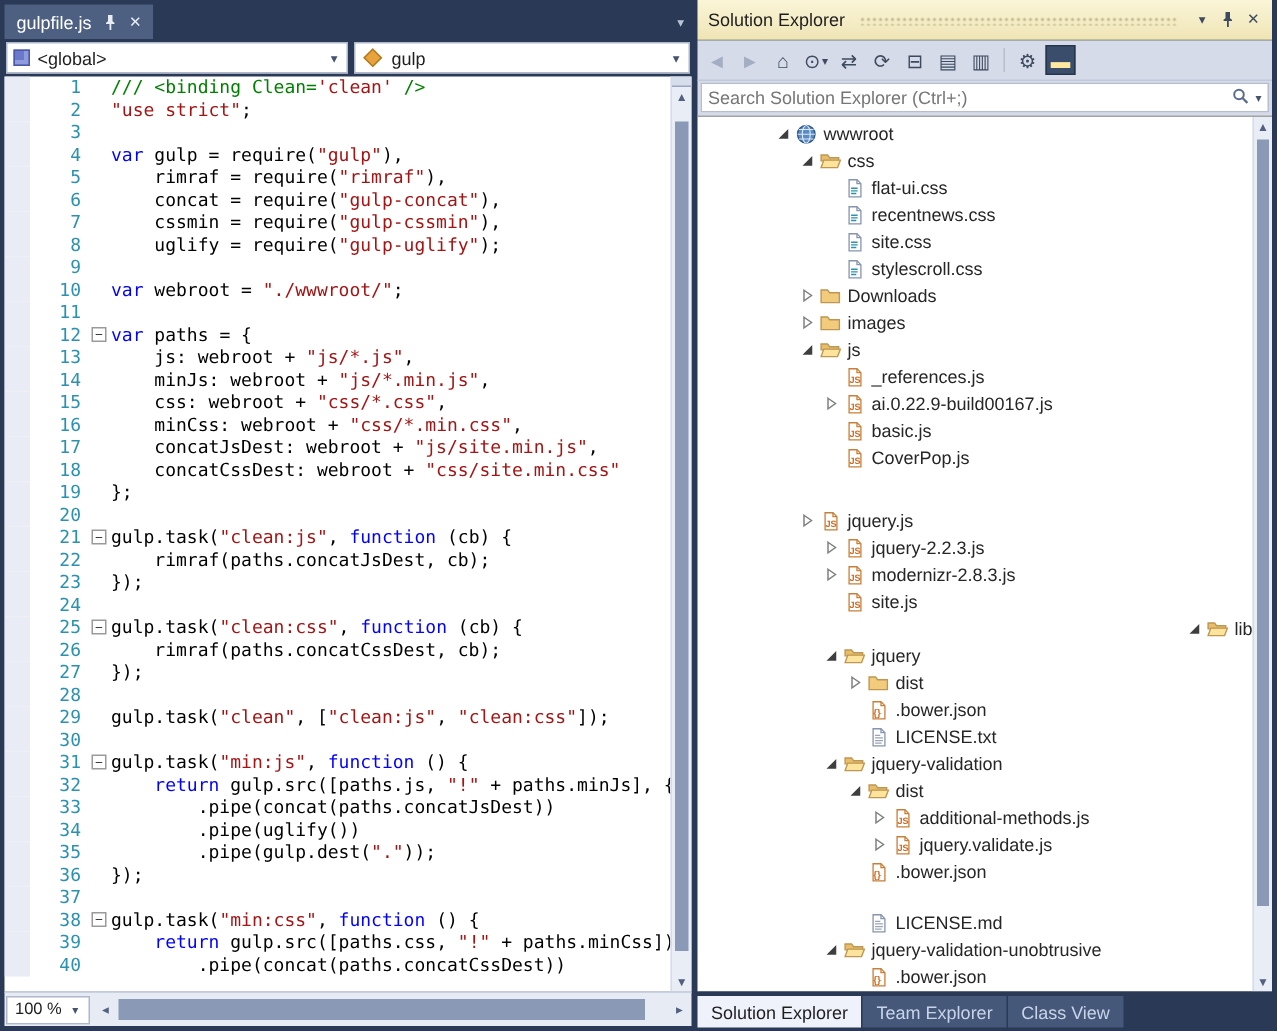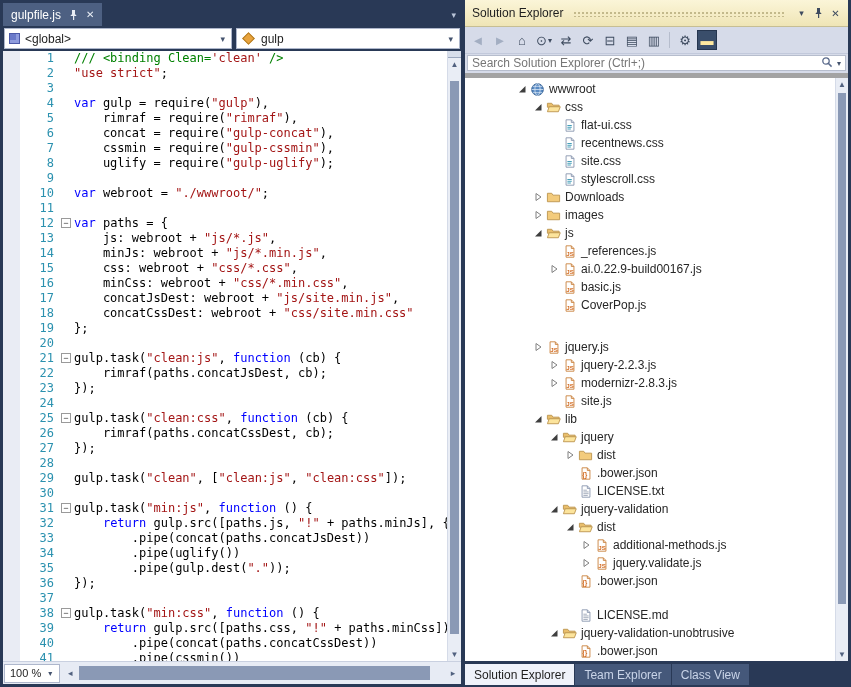--- a/index.html
+++ b/index.html
@@ -51,21 +51,21 @@
   .se-title{height:27px;background:linear-gradient(#FBF5D8,#EFE5B6);display:flex;align-items:center;padding:0 4px 0 7px;color:#1E1E1E;border-bottom:1px solid #C6BE94;}
   .grip-dots{flex:1;height:6px;margin:2px 8px 0 10px;background-image:radial-gradient(#C3B98B 1px,transparent 1.1px);background-size:4px 4px;}
   .ttl-btn{min-width:17px;height:18px;display:flex;align-items:center;justify-content:center;color:#3E4B5F;font-size:10px;}
   .ttl-btn.chev{font-size:9px;}
   .se-toolbar{height:27px;background:#D6DBE9;display:flex;align-items:center;gap:2px;padding:0 3px;border-bottom:1px solid #C2C9DB;}
   .tb-btn{min-width:20px;height:20px;display:flex;align-items:center;justify-content:center;font-size:13px;color:#3E4B5F;}
   .tb-btn.muted{color:#A3AEC2;}
   .tb-btn.active{background:#3A4E6B;color:#FFE9A0;border:1px solid #26364F;}
   .tb-chev{font-size:8px;margin-left:1px;}
   .tb-sep{width:1px;height:16px;background:#B6BDCD;margin:0 3px;}
-  .se-search{height:24px;background:#D6DBE9;display:flex;border-bottom:5px solid #a3a3a3;}
+  .se-search{height:24px;background:#D6DBE9;display:flex;border-bottom:1px solid #a3a3a3;}
   .search-wrap{flex:1;margin:1px 2px 2px 2px;background:#fff;border:1px solid #B6BDCD;display:flex;align-items:center;padding:0 4px;gap:4px;}
   .search-input{flex:1;border:none;outline:none;font-family:"Liberation Sans",sans-serif;font-size:12px;color:#1E1E1E;min-width:0;}
   .search-input::placeholder{color:#767676;}
   .search-chev{color:#44536E;font-size:8px;}
   .se-tree{flex:1;background:#fff;display:flex;overflow:hidden;}
   .tree-rows{flex:1;overflow:hidden;padding-top:2px;}
   .trow{height:18px;display:flex;align-items:center;white-space:nowrap;color:#262626;}
   .arrow{width:14px;flex:none;display:flex;justify-content:center;align-items:center;}
   .fic{width:17px;height:16px;flex:none;display:flex;align-items:center;justify-content:center;margin-right:3px;}
   .fic svg,.arrow svg{display:block;}
@@ -352,26 +352,20 @@
             <span class="ln">39</span>
             <span class="outline"></span>
             <span class="codetext"><span class="tok-pln">    </span><span class="tok-kw">return</span><span class="tok-pln"> gulp.src([paths.css, </span><span class="tok-str">"!"</span><span class="tok-pln"> + paths.minCss])</span></span>
           </div>
           <div class="line">
             <span class="bp"></span>
             <span class="ln">40</span>
             <span class="outline"></span>
             <span class="codetext"><span class="tok-pln">        .pipe(concat(paths.concatCssDest))</span></span>
           </div>
-          <div class="line">
-            <span class="bp"></span>
-            <span class="ln">41</span>
-            <span class="outline"></span>
-            <span class="codetext"><span class="tok-pln">        .pipe(cssmin())</span></span>
-          </div>
         </div>
       <div class="vscroll">
         <div class="sb-grip"></div>
         <div class="sb-btn">▲</div>
         <div class="sb-track">
           <div class="sb-thumb" style="top:10px;bottom:14px;"></div>
         </div>
         <div class="sb-btn">▼</div>
       </div>
     </div>
@@ -666,21 +660,21 @@
             <span class="arrow"></span>
             <span class="fic">
               <svg width="14" height="15" viewBox="0 0 16 16">
                 <path d="M3.5 1.5h6l3 3v10h-9z" fill="#FFFFFF" stroke="#C87F38"></path>
                 <path d="M9.5 1.5v3h3" fill="none" stroke="#C87F38"></path>
                 <text x="3.8" y="12.6" font-size="7" font-weight="bold" fill="#D2691E" font-family="sans-serif">JS</text>
               </svg>
             </span>
             <span class="tlabel">site.js</span>
           </div>
-          <div class="trow" style="padding-left: 66px;">
+          <div class="trow" style=" justify-content: flex-end;">
             <span class="arrow">
               <svg width="10" height="10" viewBox="0 0 10 10">
                 <path d="M8.5 2v6.5H2z" fill="#3E3E3E"></path>
               </svg>
             </span>
             <span class="fic">
               <svg width="15" height="15" viewBox="0 0 16 16">
                 <path d="M1.5 3.5h4.6l1.4 2h6.5v2.2H1.5z" fill="#E9BE6B" stroke="#BE9752"></path>
                 <path d="M1.5 12.5 L3.4 7.2h11.8l-2 5.3z" fill="#FCE49C" stroke="#BE9752"></path>
               </svg>

